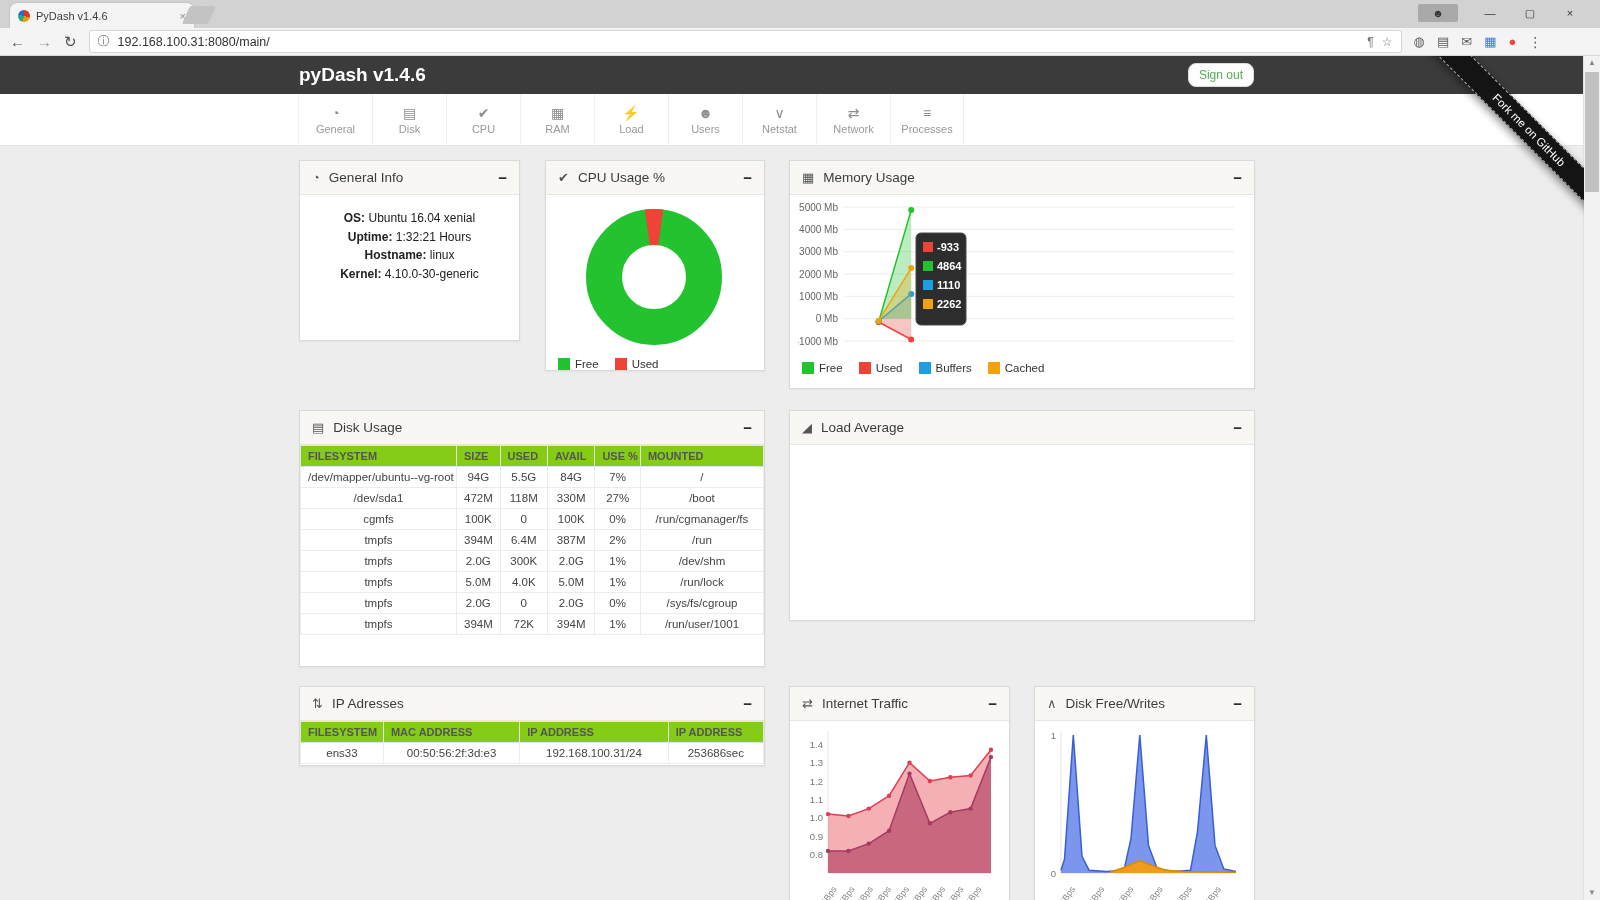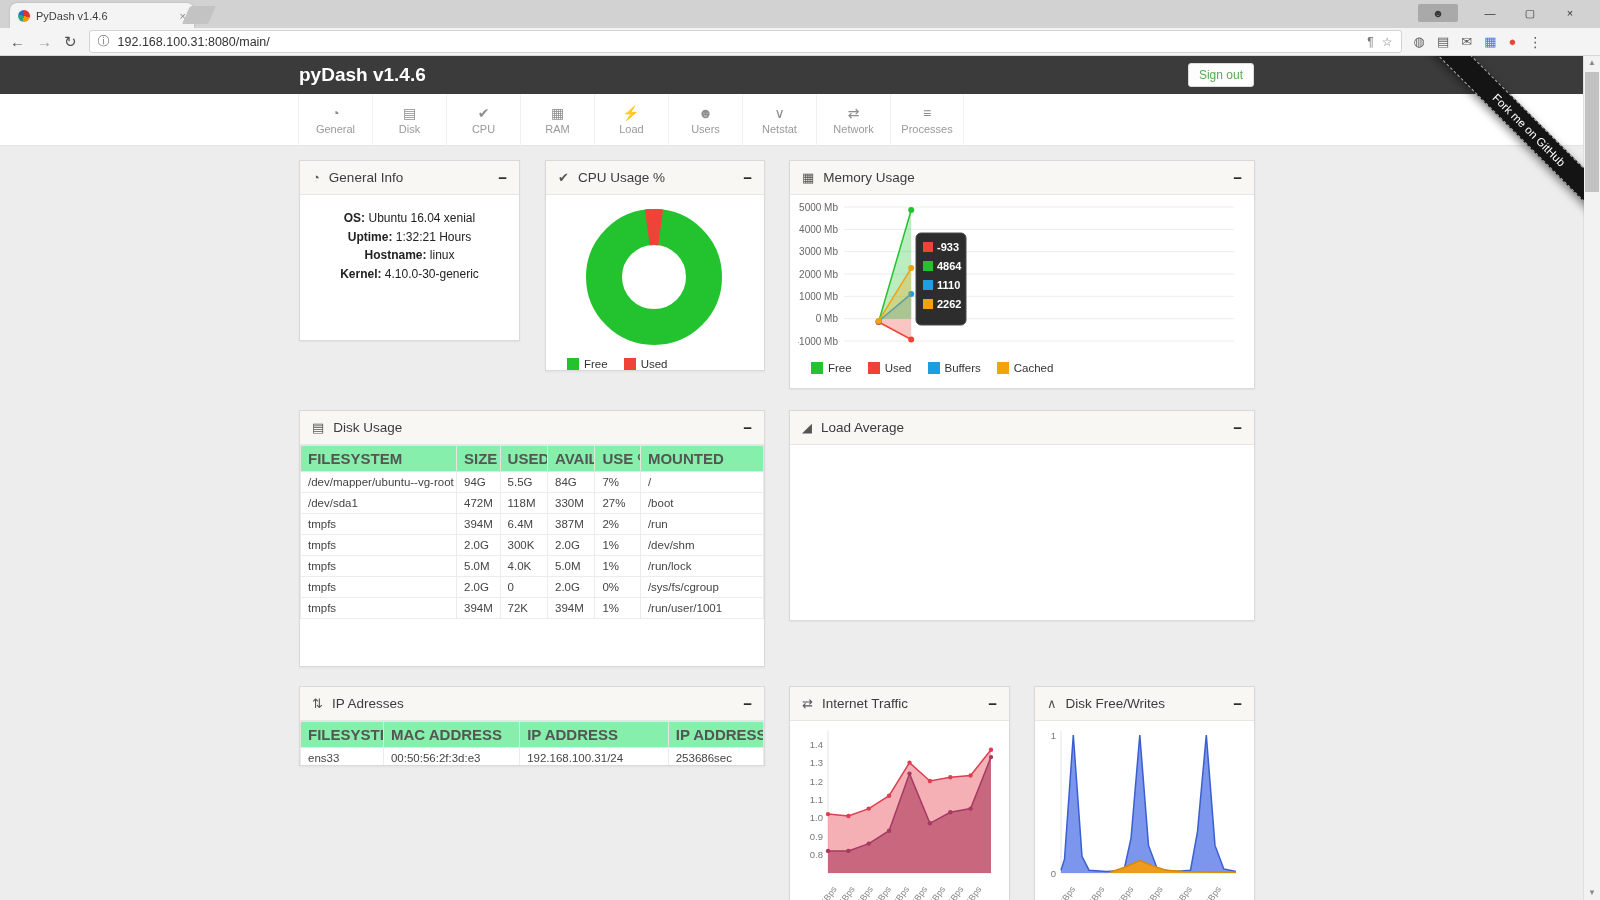--- a/index.html
+++ b/index.html
@@ -41,21 +41,21 @@
        border-left:1px solid #e0e0e0;}
   .sb-arrow{position:absolute;left:0;width:16px;height:14px;color:#8a8a8a;font-size:8px;
        text-align:center;line-height:14px;}
   .sb-thumb{position:absolute;left:1px;top:16px;width:14px;height:120px;background:#c2c2c2;}
 
   
   .page{position:absolute;top:56px;left:0;width:1584px;height:844px;background:#ededed;overflow:hidden;}
   .site-header{position:absolute;top:0;left:0;right:0;height:38px;background:#3b3b3b;}
   .site-title{position:absolute;left:299px;top:8px;color:#fff;font-size:19px;font-weight:bold;}
   .signout{position:absolute;right:330px;top:7px;background:#fdfdfd;border:1px solid #dcdcdc;
-       color:#55ac55;font-size:12px;padding:4px 10px;border-radius:3px;font-family:inherit;}
+       color:#55ac55;font-size:12px;padding:4px 10px;border-radius:8px;font-family:inherit;}
   .mainnav{position:absolute;top:38px;left:0;right:0;height:52px;background:#fff;
        border-bottom:1px solid #e3e3e3;display:flex;padding-left:298px;box-sizing:border-box;}
   .nav-item{width:74px;height:52px;border-left:1px solid #f0f0ee;display:flex;flex-direction:column;
        align-items:center;justify-content:center;gap:3px;color:#999;box-sizing:border-box;}
   .nav-item:last-child{border-right:1px solid #f0f0ee;}
   .nav-icon{font-size:14px;color:#8d8d8d;line-height:1;}
   .nav-label{font-size:11px;}
 
   .ribbon{position:absolute;top:62px;right:-70px;width:250px;transform:rotate(45deg);
        background:#141414;color:#fff;text-align:center;font-size:11.5px;padding:5px 0;
@@ -68,25 +68,25 @@
   .panel-hd{height:34px;display:flex;align-items:center;gap:9px;padding:0 12px;background:#f8f7f4;
        border-bottom:1px solid #e7e6e1;box-sizing:border-box;}
   .panel-icon{color:#555;font-size:13px;line-height:1;}
   .panel-title{font-size:13.5px;color:#3c3c3c;}
   .panel-min{margin-left:auto;color:#222;font-weight:bold;font-size:15px;line-height:1;cursor:pointer;}
   .panel-bd{position:relative;}
   .gi-body{padding:14px 8px;text-align:center;font-size:12px;color:#222;line-height:1.55;}
   .chart{padding:4px 8px 0 8px;}
 
   table{width:100%;border-collapse:collapse;table-layout:fixed;}
-  th{background:#86efac;font-size:15px;color:#555;text-align:left;font-weight:bold;
+  th{background:#84cc16;font-size:11px;color:#555;text-align:left;font-weight:bold;
      border:1px solid #e5e5e3;padding:4px 7px;white-space:nowrap;overflow:hidden;}
-  td{font-size:11.5px;color:#444;border:1px solid #ececea;padding:4px 7px;white-space:nowrap;overflow:hidden;}
-
-  .legend{display:flex;gap:16px;align-items:center;padding:3px 12px;font-size:11.5px;color:#333;margin-left:9px;}
+  td{font-size:11.5px;color:#444;border:1px solid #ececea;padding:4px 7px;white-space:nowrap;overflow:hidden;text-align:center;}
+
+  .legend{display:flex;gap:16px;align-items:center;padding:3px 12px;font-size:11.5px;color:#333;}
   .lg{display:flex;align-items:center;gap:5px;}
   .lg-sq{width:12px;height:12px;display:inline-block;}
 </style>
 </head>
 <body>
 
 <div class="screen">
 
   <div class="tabstrip">
     <div class="tab">
@@ -300,20 +300,28 @@
               </tr>
               <tr>
                 <td>/dev/sda1</td>
                 <td>472M</td>
                 <td>118M</td>
                 <td>330M</td>
                 <td>27%</td>
                 <td>/boot</td>
               </tr>
               <tr>
+                <td>cgmfs</td>
+                <td>100K</td>
+                <td>0</td>
+                <td>100K</td>
+                <td>0%</td>
+                <td>/run/cgmanager/fs</td>
+              </tr>
+              <tr>
                 <td>tmpfs</td>
                 <td>394M</td>
                 <td>6.4M</td>
                 <td>387M</td>
                 <td>2%</td>
                 <td>/run</td>
               </tr>
               <tr>
                 <td>tmpfs</td>
                 <td>2.0G</td>

